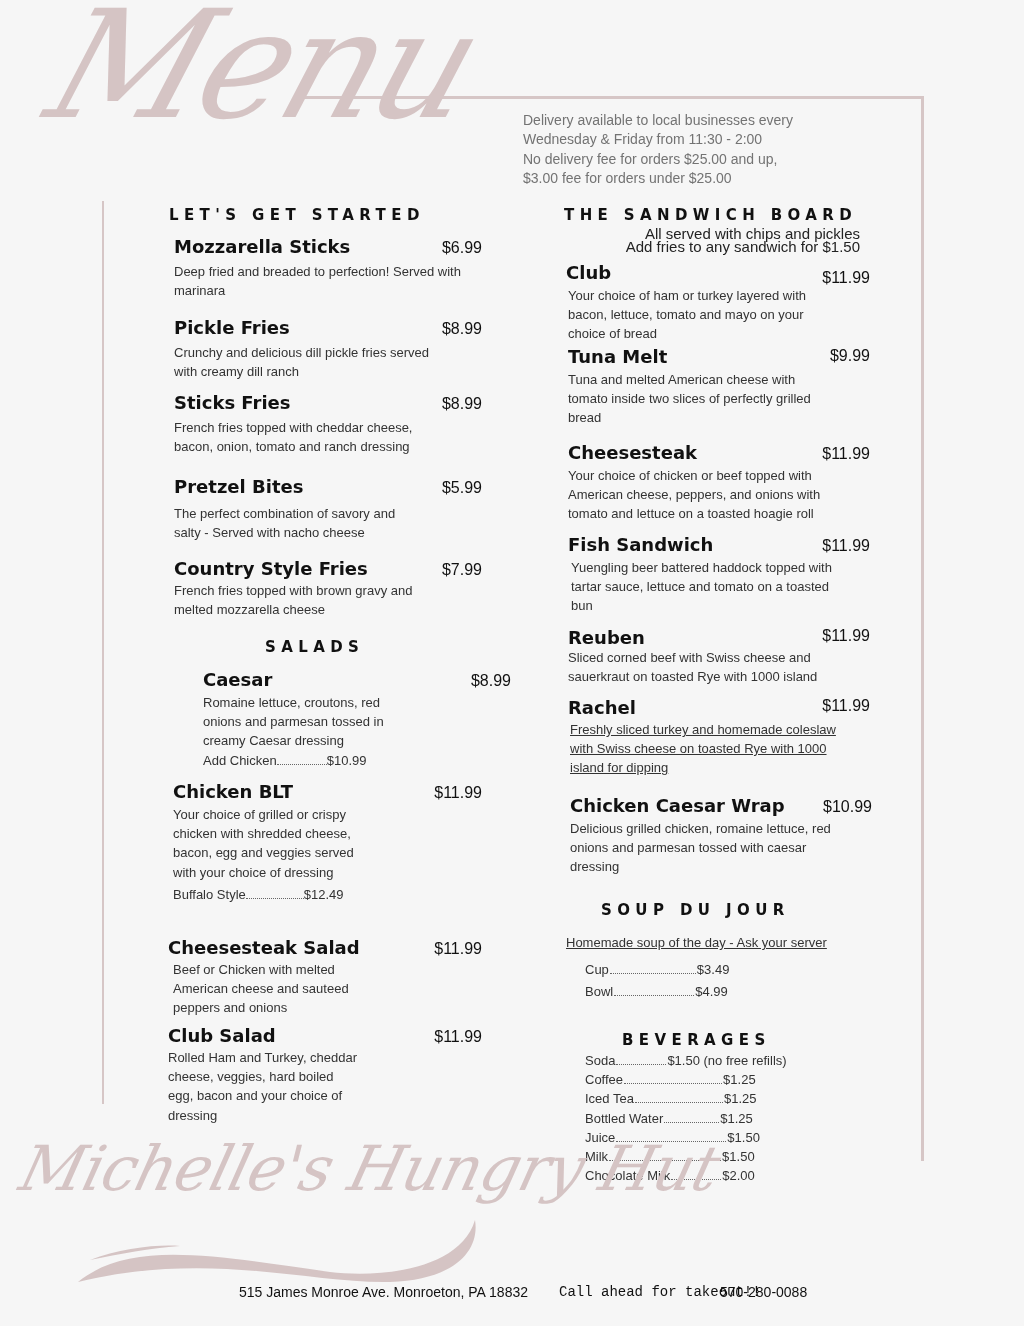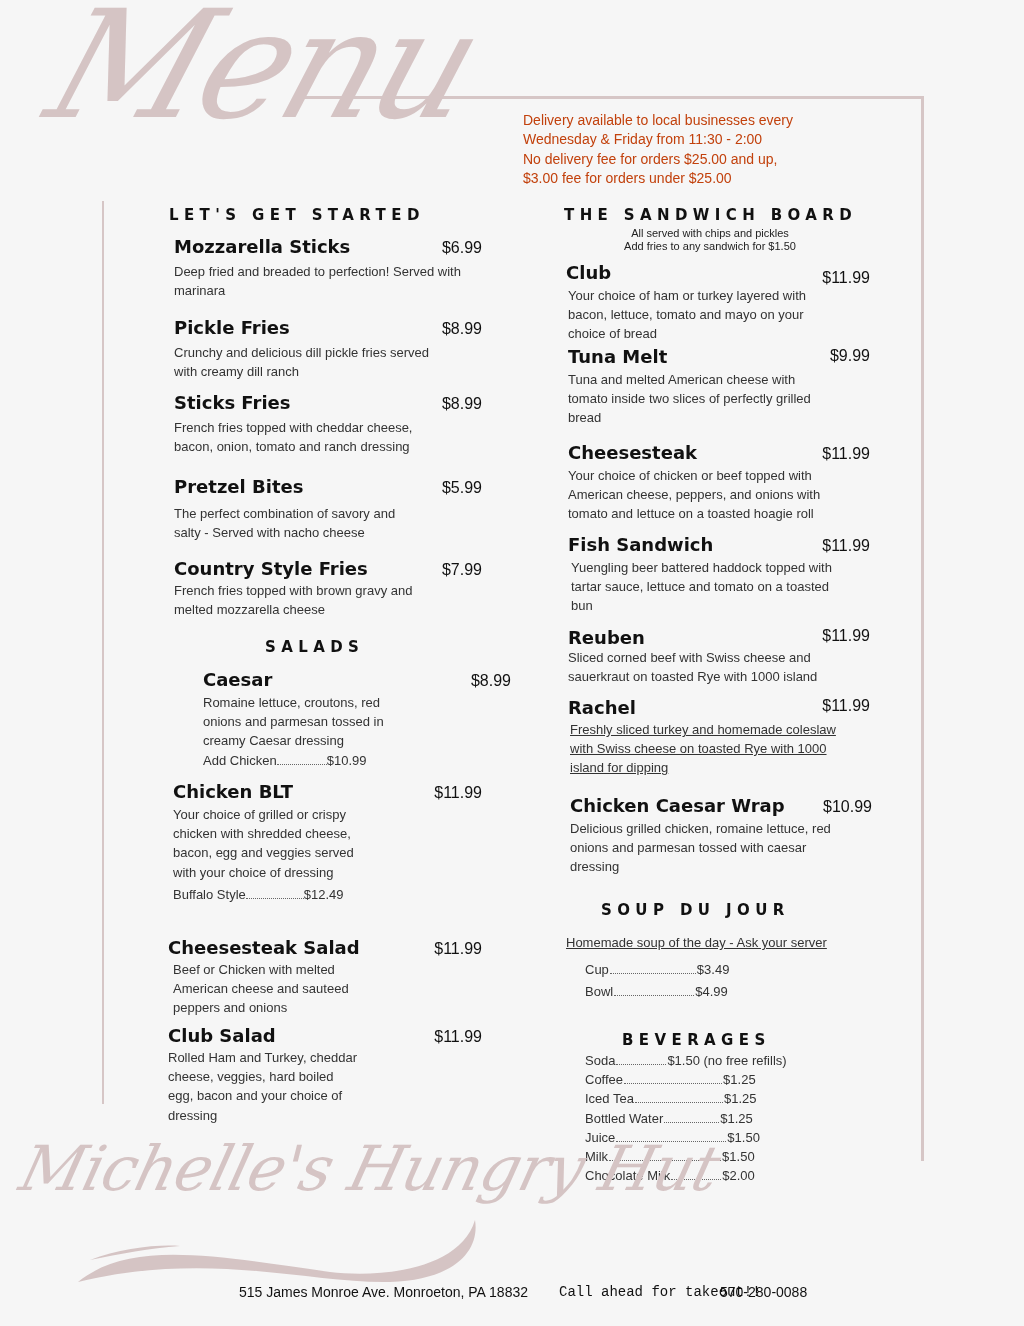--- a/index.html
+++ b/index.html
@@ -19,28 +19,28 @@
     transform: skewX(-18deg); line-height: 1;
   }
   .script-brand {
     position: absolute; left: 22px; top: 1138px;
     font-family: "DejaVu Serif", serif; font-style: italic;
     font-size: 62px; color: #d5c4c4; letter-spacing: -1px;
     transform: skewX(-14deg); line-height: 1; white-space: nowrap;
   }
   .swoosh { position: absolute; left: 70px; top: 1210px; }
 
-  .delivery { position: absolute; left: 523px; top: 111px; font-size: 14px; line-height: 19.3px; color: #c2410c; }
+  .delivery { position: absolute; left: 523px; top: 111px; font-size: 14px; line-height: 19.3px; color: #737373; }
   .delivery div { white-space: nowrap; }
 
   .sec-title {
     position: absolute; font-family: "DejaVu Sans", sans-serif; font-weight: bold;
     font-size: 15px; letter-spacing: 5.4px; color: #111; white-space: nowrap;
   }
-  .sub-note { position: absolute; font-size: 11px; color: #222; text-align: center; line-height: 13px; }
+  .sub-note { position: absolute; font-size: 15px; color: #222; text-align: right; line-height: 13px; }
 
   .item { position: absolute; width: 320px; }
   .item .row { display: flex; justify-content: space-between; align-items: baseline; }
   .item .name { font-family: "DejaVu Sans", sans-serif; font-weight: bold; font-size: 18px; color: #111; white-space: nowrap; }
   .item .price { font-size: 16px; color: #111; white-space: nowrap; }
   .item .desc { font-size: 13px; color: #333; line-height: 19.2px; margin-top: 5px; }
   .item .extra { font-size: 13px; color: #333; line-height: 19px; white-space: nowrap; }
   .dots { display: inline-block; border-bottom: 1px dotted #666; vertical-align: baseline; height: 1px; }
 
   .plain-line { position: absolute; font-size: 13px; color: #333; white-space: nowrap; line-height: 19px; }

